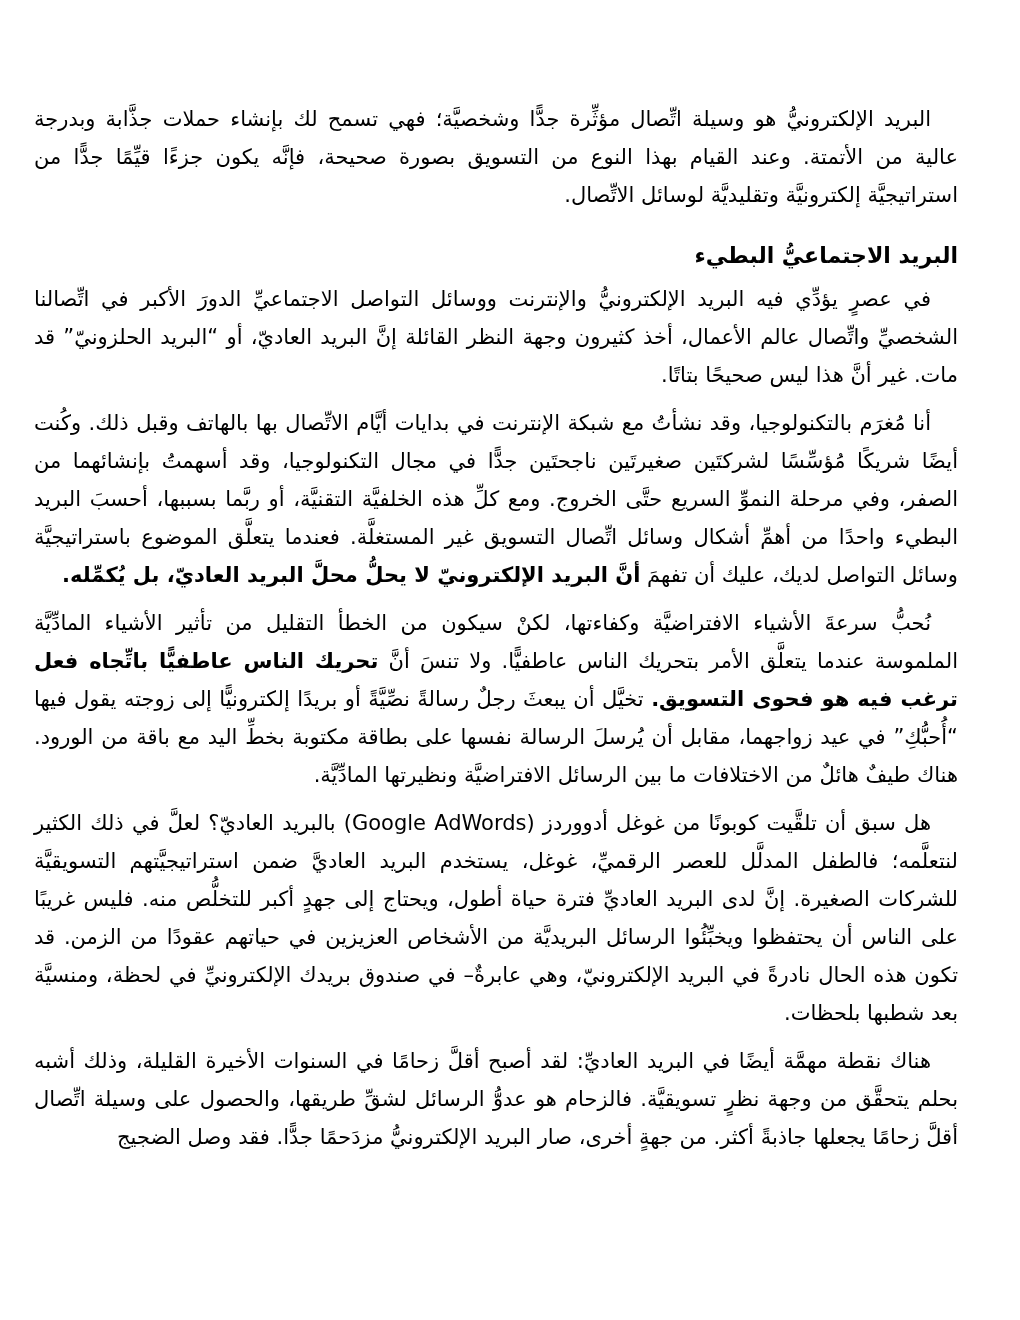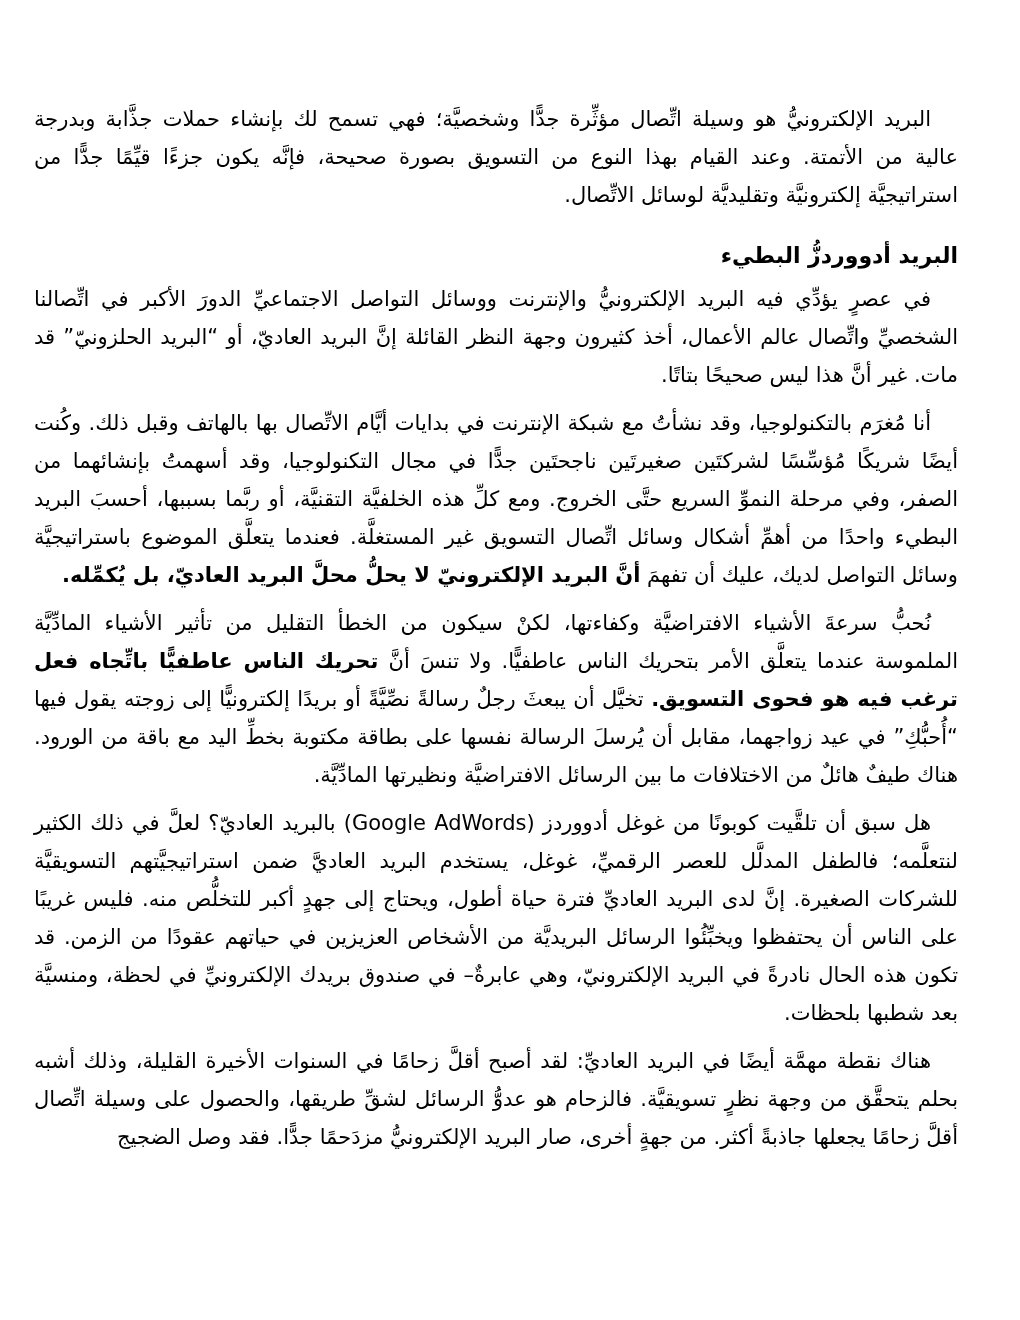--- a/index.html
+++ b/index.html
@@ -43,21 +43,21 @@
     color: #000000;
   }
 </style>
 </head>
 <body>
 
 <div class="page">
 
   <p class="para"><span>البريد الإلكترونيُّ هو وسيلة اتِّصال مؤثِّرة جدًّا وشخصيَّة؛ فهي تسمح لك بإنشاء حملات جذَّابة وبدرجة عالية من الأتمتة. وعند القيام بهذا النوع من التسويق بصورة صحيحة، فإنَّه يكون جزءًا قيِّمًا جدًّا من استراتيجيَّة إلكترونيَّة وتقليديَّة لوسائل الاتِّصال.</span></p>
 
-  <h2 class="section-heading">البريد أدووردزُّ البطيء</h2>
+  <h2 class="section-heading">البريد الاجتماعيُّ البطيء</h2>
 
   <p class="para"><span>في عصرٍ يؤدِّي فيه البريد الإلكترونيُّ والإنترنت ووسائل التواصل الاجتماعيِّ الدورَ الأكبر في اتِّصالنا الشخصيِّ واتِّصال عالم الأعمال، أخذ كثيرون وجهة النظر القائلة إنَّ البريد العاديّ، أو “البريد الحلزونيّ” قد مات. غير أنَّ هذا ليس صحيحًا بتاتًا.</span></p>
 
   <p class="para"><span>أنا مُغرَم بالتكنولوجيا، وقد نشأتُ مع شبكة الإنترنت في بدايات أيَّام الاتِّصال بها بالهاتف وقبل ذلك. وكُنت أيضًا شريكًا مُؤسِّسًا لشركتَين صغيرتَين ناجحتَين جدًّا في مجال التكنولوجيا، وقد أسهمتُ بإنشائهما من الصفر، وفي مرحلة النموِّ السريع حتَّى الخروج. ومع كلِّ هذه الخلفيَّة التقنيَّة، أو ربَّما بسببها، أحسبَ البريد البطيء واحدًا من أهمِّ أشكال وسائل اتِّصال التسويق غير المستغلَّة. فعندما يتعلَّق الموضوع باستراتيجيَّة وسائل التواصل لديك، عليك أن تفهمَ </span><b>أنَّ البريد الإلكترونيّ لا يحلُّ محلَّ البريد العاديّ، بل يُكمِّله.</b></p>
 
   <p class="para"><span>نُحبُّ سرعةَ الأشياء الافتراضيَّة وكفاءتها، لكنْ سيكون من الخطأ التقليل من تأثير الأشياء المادِّيَّة الملموسة عندما يتعلَّق الأمر بتحريك الناس عاطفيًّا. ولا تنسَ أنَّ </span><b>تحريك الناس عاطفيًّا باتِّجاه فعل ترغب فيه هو فحوى التسويق.</b><span> تخيَّل أن يبعثَ رجلٌ رسالةً نصِّيَّةً أو بريدًا إلكترونيًّا إلى زوجته يقول فيها “أُحبُّكِ” في عيد زواجهما، مقابل أن يُرسلَ الرسالة نفسها على بطاقة مكتوبة بخطِّ اليد مع باقة من الورود. هناك طيفٌ هائلٌ من الاختلافات ما بين الرسائل الافتراضيَّة ونظيرتها المادِّيَّة.</span></p>
 
   <p class="para"><span>هل سبق أن تلقَّيت كوبونًا من غوغل أدووردز (Google AdWords) بالبريد العاديّ؟ لعلَّ في ذلك الكثير لنتعلَّمه؛ فالطفل المدلَّل للعصر الرقميِّ، غوغل، يستخدم البريد العاديَّ ضمن استراتيجيَّتهم التسويقيَّة للشركات الصغيرة. إنَّ لدى البريد العاديِّ فترة حياة أطول، ويحتاج إلى جهدٍ أكبر للتخلُّص منه. فليس غريبًا على الناس أن يحتفظوا ويخبِّئُوا الرسائل البريديَّة من الأشخاص العزيزين في حياتهم عقودًا من الزمن. قد تكون هذه الحال نادرةً في البريد الإلكترونيّ، وهي عابرةٌ– في صندوق بريدك الإلكترونيِّ في لحظة، ومنسيَّة بعد شطبها بلحظات.</span></p>
 
   <p class="para"><span>هناك نقطة مهمَّة أيضًا في البريد العاديِّ: لقد أصبح أقلَّ زحامًا في السنوات الأخيرة القليلة، وذلك أشبه بحلم يتحقَّق من وجهة نظرٍ تسويقيَّة. فالزحام هو عدوُّ الرسائل لشقِّ طريقها، والحصول على وسيلة اتِّصال أقلَّ زحامًا يجعلها جاذبةً أكثر. من جهةٍ أخرى، صار البريد الإلكترونيُّ مزدَحمًا جدًّا. فقد وصل الضجيج</span></p>

